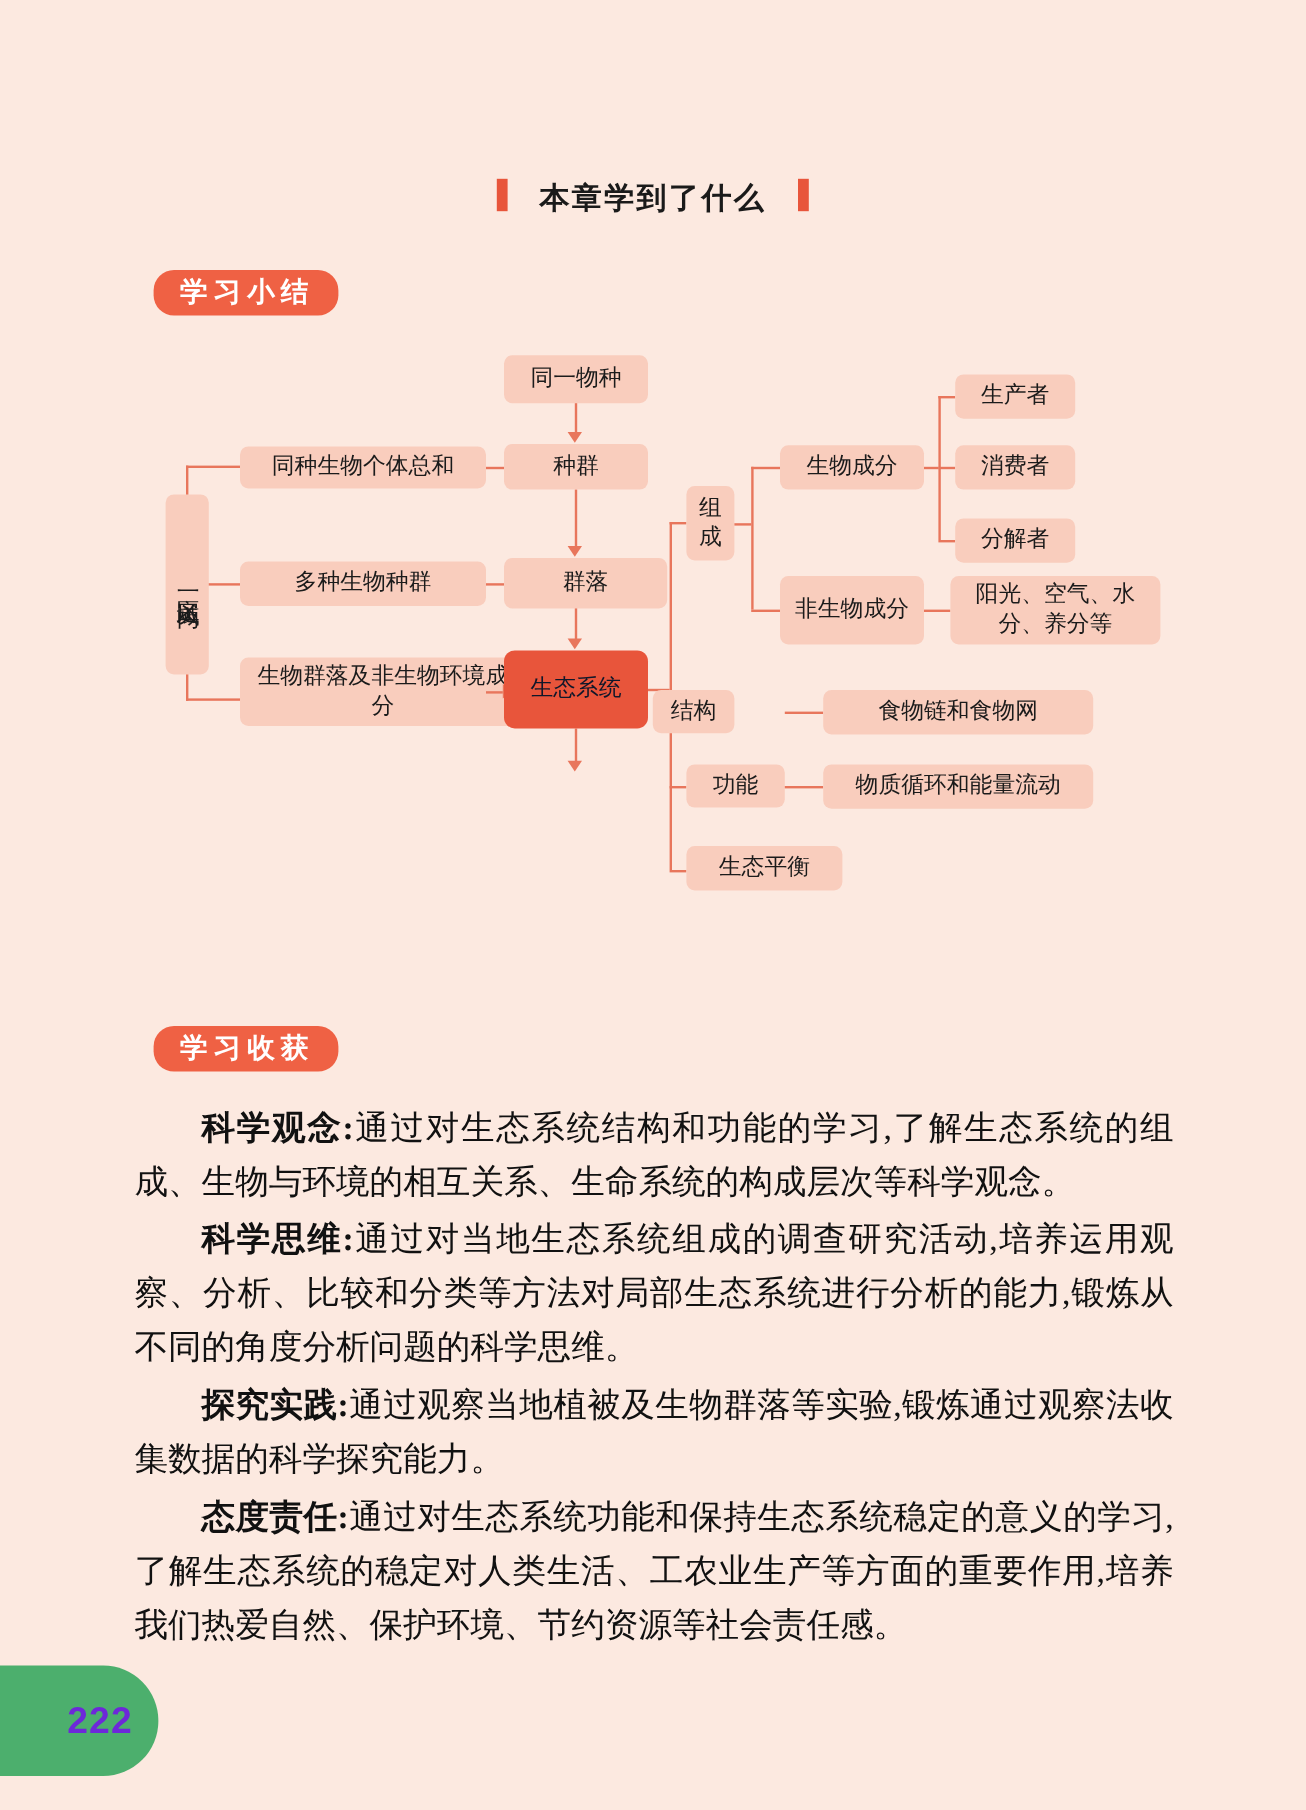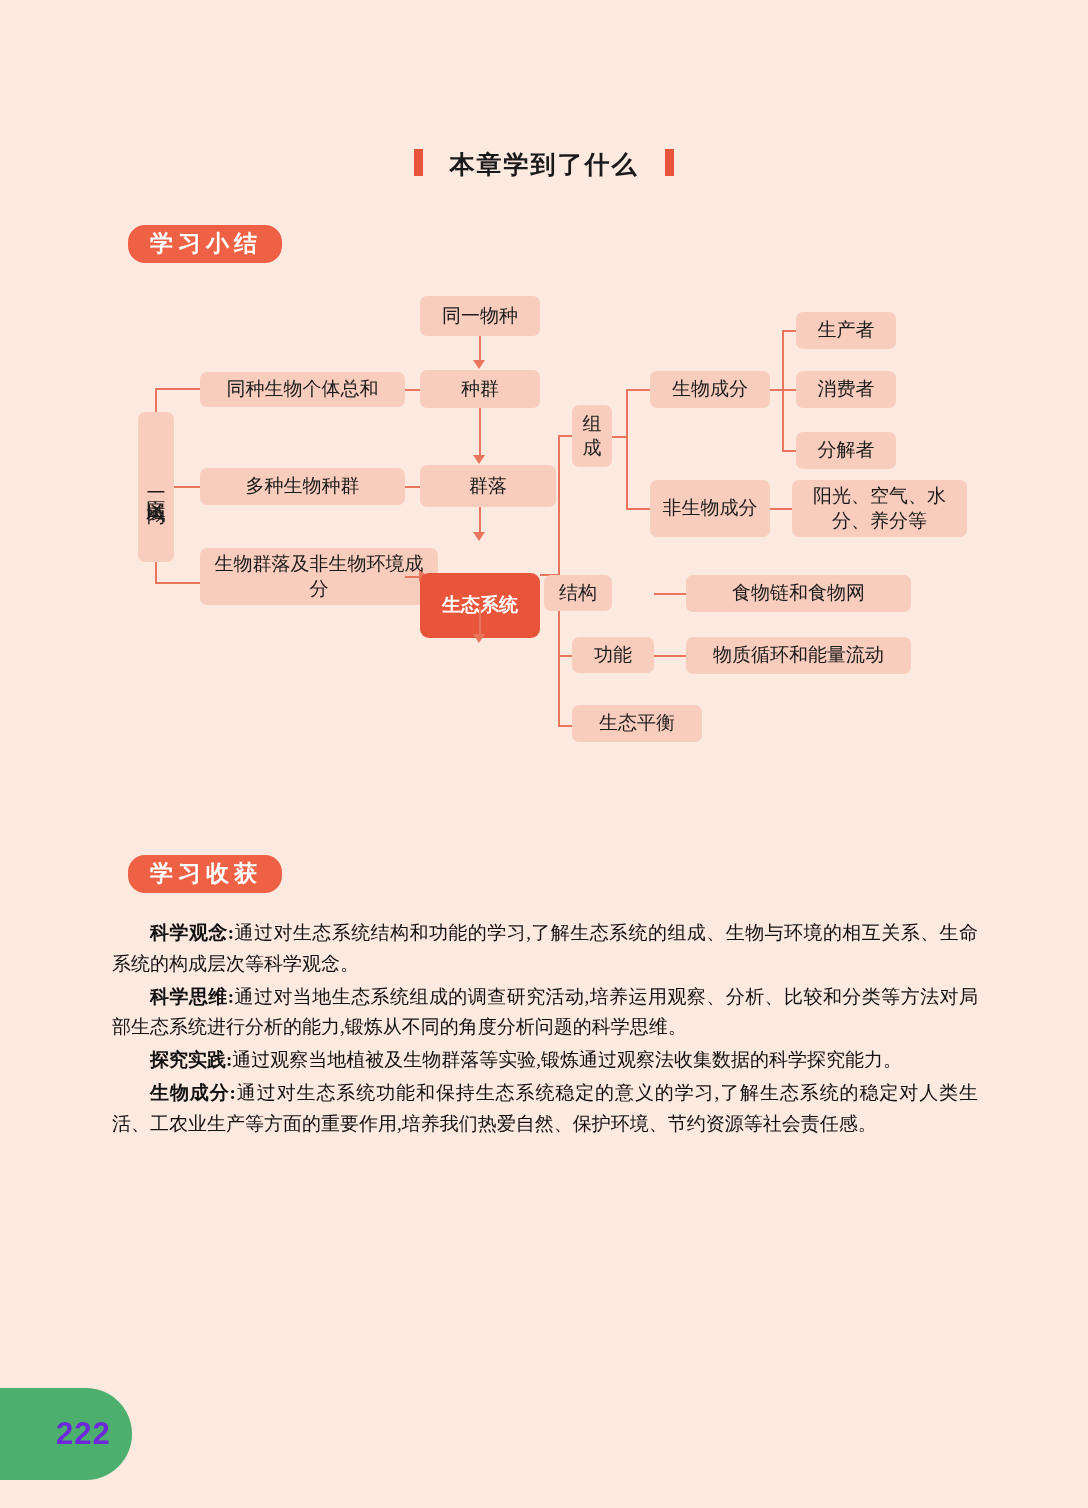--- a/index.html
+++ b/index.html
@@ -75,24 +75,23 @@
     line-height: 1.28;
     display: flex;
     align-items: center;
     justify-content: center;
     text-align: center;
     box-sizing: border-box;
     padding: 4px 6px;
   }
   .node.center {
     background: #e8553b;
-    color: #ffffff;
-    font-weight: bold;
+    color: #0f172a;
+    font-weight: normal;
     border-radius: 9px;
-    margin-top: 31px;
   }
   .node.vertical {
     writing-mode: vertical-rl;
     text-orientation: upright;
     letter-spacing: 2px;
     line-height: 1.25;
   }
   .line {
     position: absolute;
     background: #e8765c;
@@ -114,21 +113,21 @@
     border-left: 9px solid #e8765c;
   }
 
   
   #gains-body {
     position: absolute;
     top: 918px;
     left: 112px;
     width: 866px;
     font-family: "Liberation Serif", serif;
-    font-size: 19px;
+    font-size: 28px;
     line-height: 1.62;
     color: #111;
   }
   #gains-body p {
     margin: 0 0 2px 0;
     text-indent: 2em;
     text-align: justify;
   }
   #gains-body b {
     font-weight: bold;
@@ -245,18 +244,18 @@
   <p>
     <b>科学观念:</b><span>通过对生态系统结构和功能的学习,了解生态系统的组成、生物与环境的相互关系、生命系统的构成层次等科学观念。</span>
   </p>
   <p>
     <b>科学思维:</b><span>通过对当地生态系统组成的调查研究活动,培养运用观察、分析、比较和分类等方法对局部生态系统进行分析的能力,锻炼从不同的角度分析问题的科学思维。</span>
   </p>
   <p>
     <b>探究实践:</b><span>通过观察当地植被及生物群落等实验,锻炼通过观察法收集数据的科学探究能力。</span>
   </p>
   <p>
-    <b>生物成分:</b><span>通过对生态系统功能和保持生态系统稳定的意义的学习,了解生态系统的稳定对人类生活、工农业生产等方面的重要作用,培养我们热爱自然、保护环境、节约资源等社会责任感。</span>
+    <b>态度责任:</b><span>通过对生态系统功能和保持生态系统稳定的意义的学习,了解生态系统的稳定对人类生活、工农业生产等方面的重要作用,培养我们热爱自然、保护环境、节约资源等社会责任感。</span>
   </p>
 </div>
 
 <div id="page-num-block"></div>
 <div id="page-num">222</div>
 
 </body></html>

